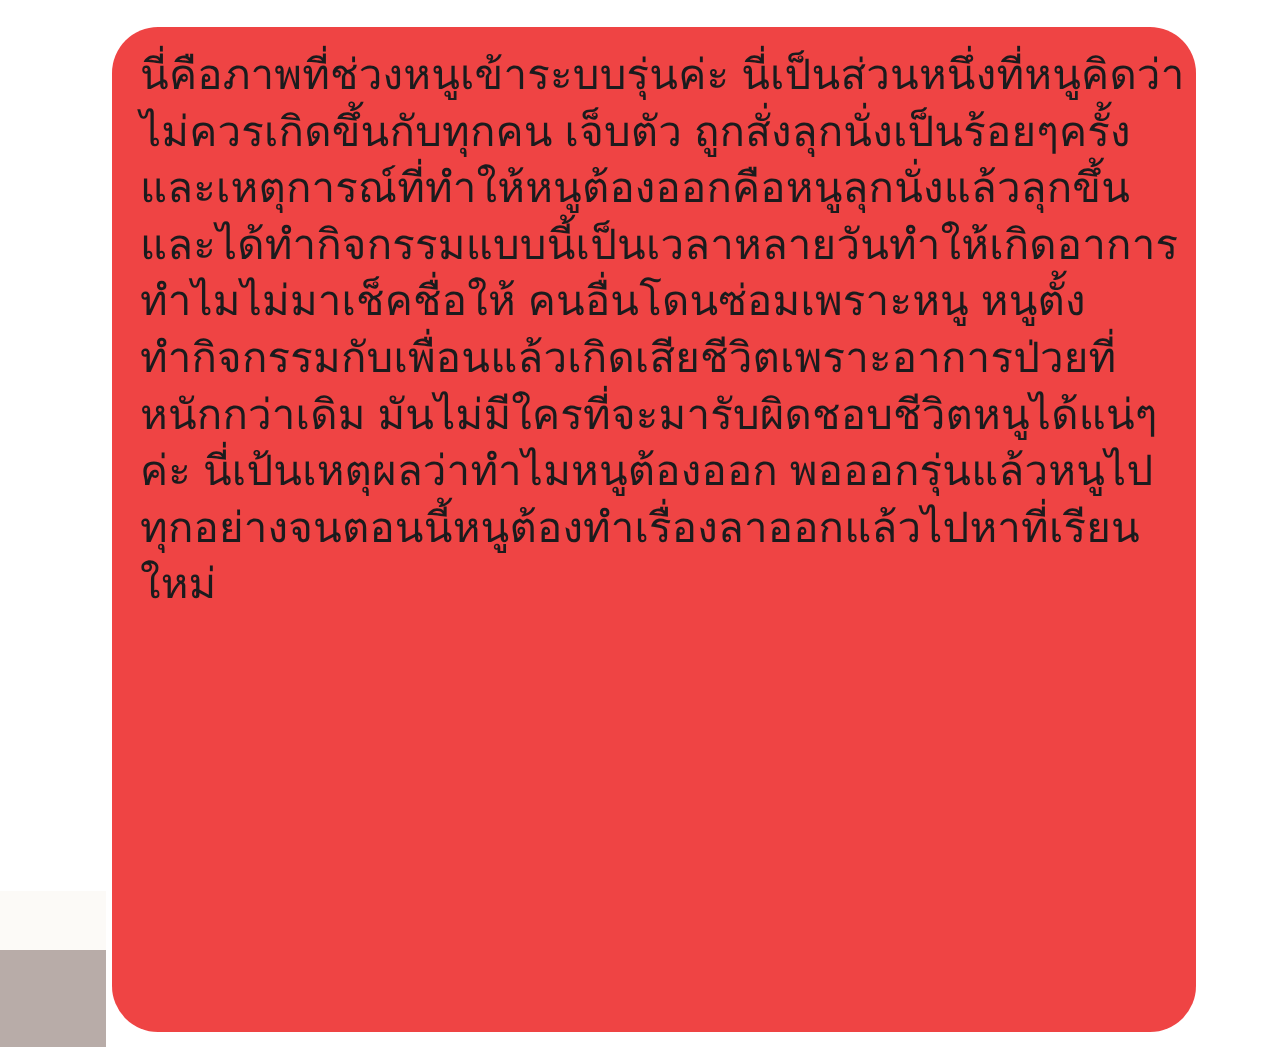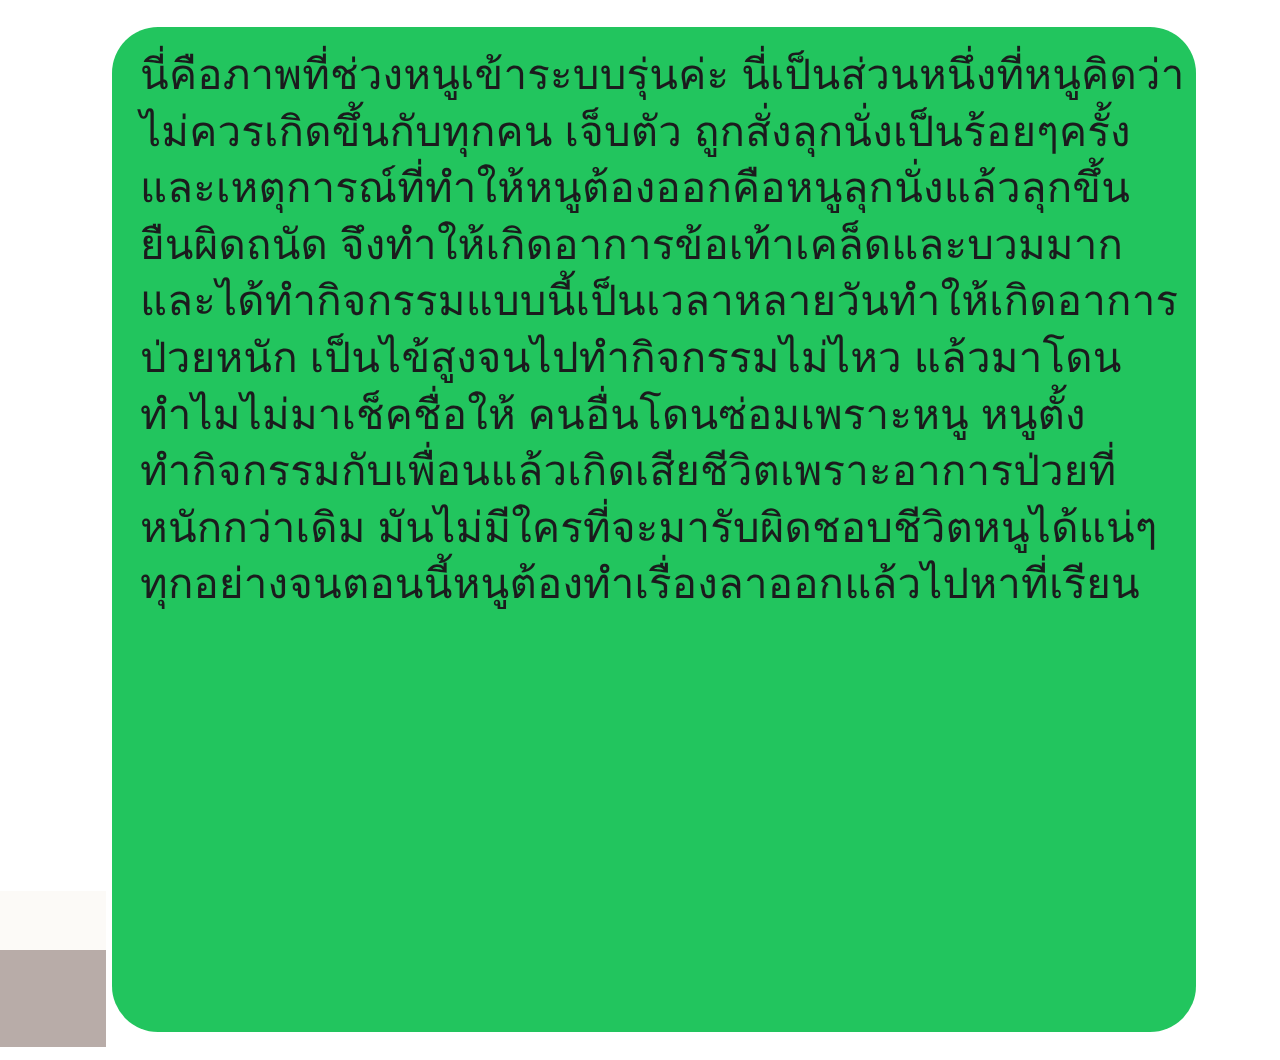--- a/index.html
+++ b/index.html
@@ -13,21 +13,21 @@
     background: #ffffff;
     overflow: hidden;
     font-family: "Liberation Sans", "DejaVu Sans", sans-serif;
   }
   .chat-bubble {
     position: absolute;
     left: 112px;
     top: 27px;
     width: 1084px;
     height: 1005px;
-    background: #22c55e;
+    background: #ef4444;
     border-radius: 46px;
     box-sizing: border-box;
     padding: 20px 26px 20px 28px;
   }
   .message-text {
     color: #1b1b1d;
     font-size: 42px;
     line-height: 56.6px;
     letter-spacing: 0.2px;
   }
@@ -52,24 +52,24 @@
   }
 </style>
 </head>
 <body>
 
 <div class="chat-bubble">
   <div class="message-text">
       <div class="msg-line">นี่คือภาพที่ช่วงหนูเข้าระบบรุ่นค่ะ นี่เป็นส่วนหนึ่งที่หนูคิดว่า</div>
       <div class="msg-line">ไม่ควรเกิดขึ้นกับทุกคน เจ็บตัว ถูกสั่งลุกนั่งเป็นร้อยๆครั้ง</div>
       <div class="msg-line">และเหตุการณ์ที่ทำให้หนูต้องออกคือหนูลุกนั่งแล้วลุกขึ้น</div>
-      <div class="msg-line">ยืนผิดถนัด จึงทำให้เกิดอาการข้อเท้าเคล็ดและบวมมาก</div>
       <div class="msg-line">และได้ทำกิจกรรมแบบนี้เป็นเวลาหลายวันทำให้เกิดอาการ</div>
-      <div class="msg-line">ป่วยหนัก เป็นไข้สูงจนไปทำกิจกรรมไม่ไหว แล้วมาโดน</div>
       <div class="msg-line">ทำไมไม่มาเช็คชื่อให้ คนอื่นโดนซ่อมเพราะหนู หนูตั้ง</div>
       <div class="msg-line">ทำกิจกรรมกับเพื่อนแล้วเกิดเสียชีวิตเพราะอาการป่วยที่</div>
       <div class="msg-line">หนักกว่าเดิม มันไม่มีใครที่จะมารับผิดชอบชีวิตหนูได้แน่ๆ</div>
+      <div class="msg-line">ค่ะ นี่เป้นเหตุผลว่าทำไมหนูต้องออก พอออกรุ่นแล้วหนูไป</div>
       <div class="msg-line">ทุกอย่างจนตอนนี้หนูต้องทำเรื่องลาออกแล้วไปหาที่เรียน</div>
+      <div class="msg-line">ใหม่</div>
     </div>
 </div>
 
 <div class="cream-block"></div>
 <div class="tan-block"></div>
 
 </body></html>

